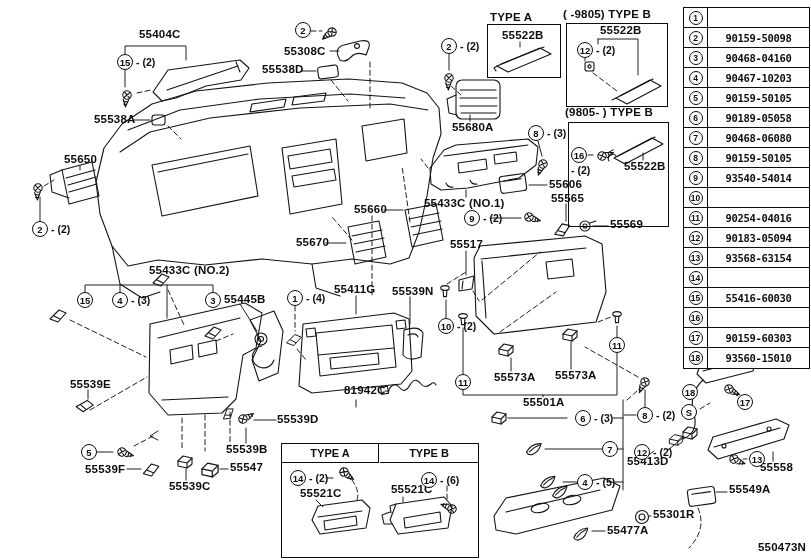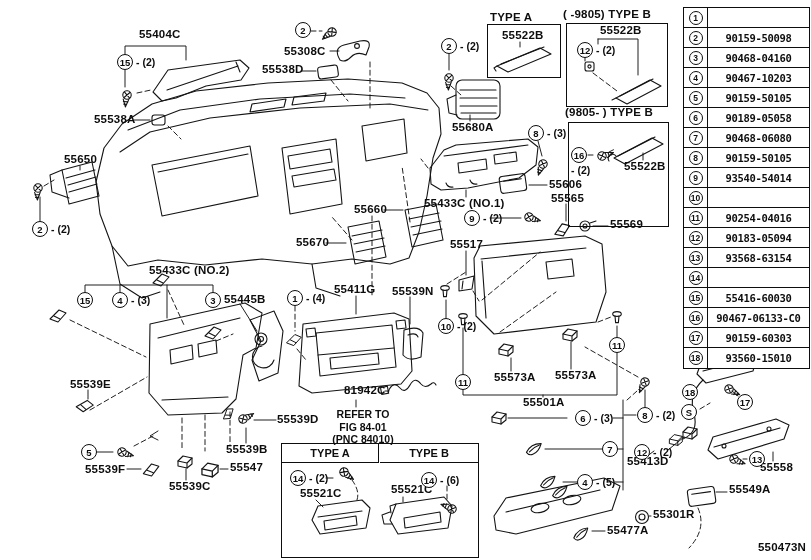--- a/index.html
+++ b/index.html
@@ -370,25 +370,20 @@
 <div class="lbl" style="left:729px;top:484px">55549A</div>
 <div class="lbl" style="left:653px;top:509px">55301R</div>
 <div class="lbl" style="left:607px;top:525px">55477A</div>
 <div class="lbl" style="left:502px;top:30px">55522B</div>
 <div class="lbl" style="left:600px;top:25px">55522B</div>
 <div class="lbl" style="left:624px;top:161px">55522B</div>
 <div class="lbl" style="left:300px;top:488px">55521C</div>
 <div class="lbl" style="left:391px;top:484px">55521C</div>
 <div class="lbl" style="left:758px;top:542px">550473N</div>
 
-<div class="refer" style="left:327px;top:408px;width:72px">
-  <div>REFER TO</div>
-  <div>FIG 84-01</div>
-  <div>(PNC 84010)</div>
-</div>
 
 <div class="co" style="left:117px;top:54px">
       <span class="cn">15</span>
       <span class="cq">- (2)</span>
     </div>
 <div class="co" style="left:295px;top:22px">
       <span class="cn">2</span>
     </div>
 <div class="co" style="left:441px;top:38px">
       <span class="cn">2</span>
@@ -567,21 +562,20 @@
         <div class="trow">
           <span class="tnum">
             <span class="cn">15</span>
           </span>
           <span class="tpn">55416-60030</span>
         </div>
         <div class="trow">
           <span class="tnum">
             <span class="cn">16</span>
           </span>
-          <span class="tpn">90467-06133-C0</span>
         </div>
         <div class="trow">
           <span class="tnum">
             <span class="cn">17</span>
           </span>
           <span class="tpn">90159-60303</span>
         </div>
         <div class="trow">
           <span class="tnum">
             <span class="cn">18</span>

